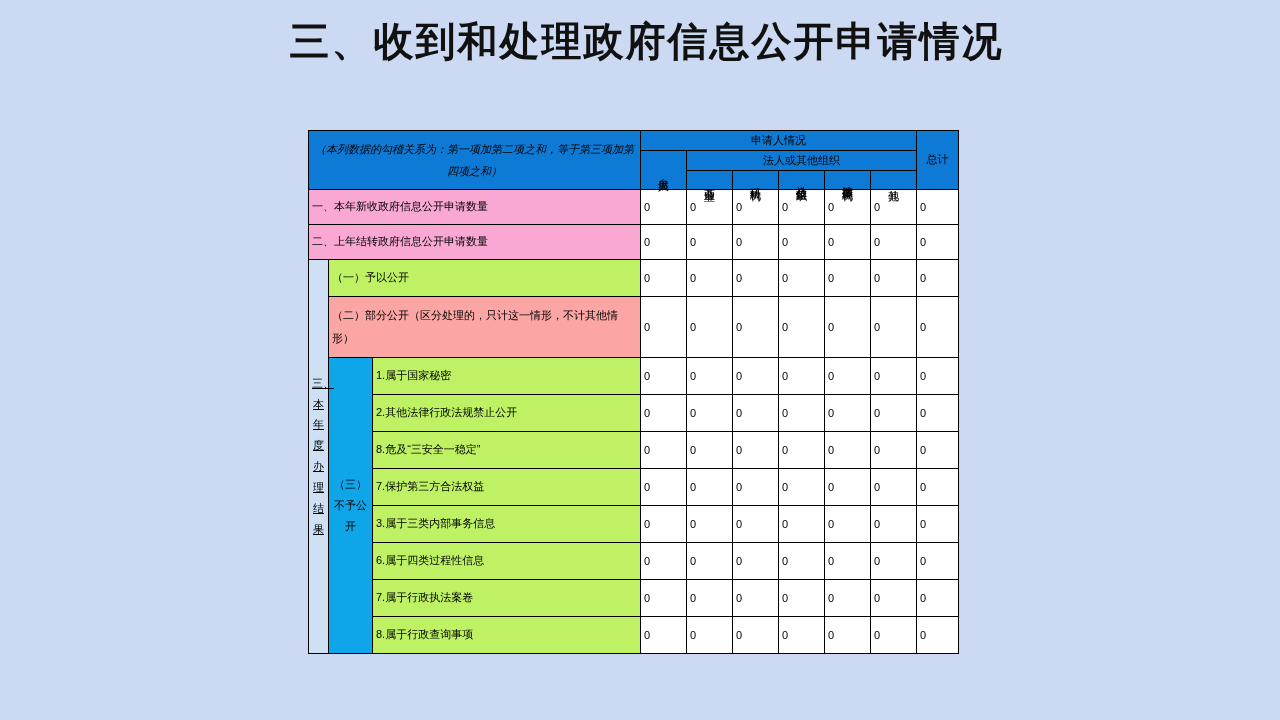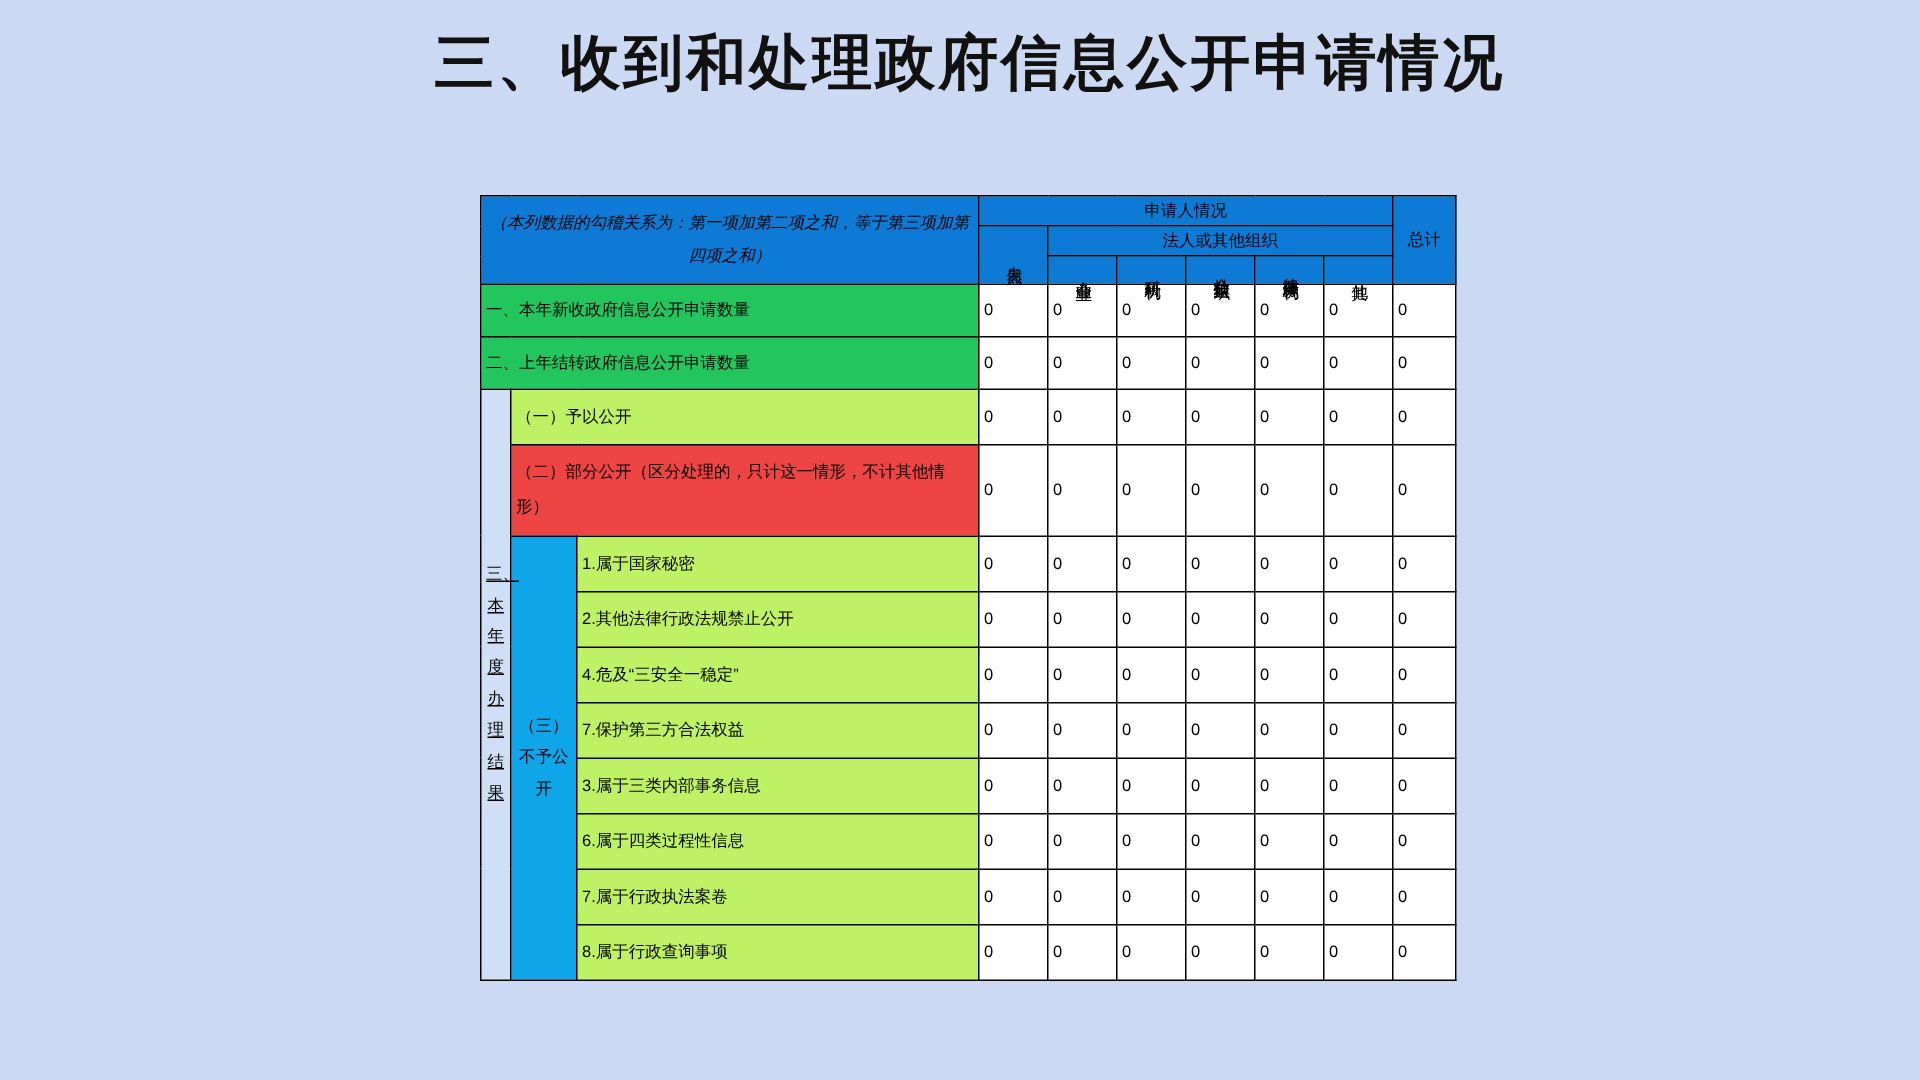--- a/index.html
+++ b/index.html
@@ -28,21 +28,20 @@
     position: absolute;
     left: 308px;
     top: 130px;
     width: 650px;
   }
   table.report {
     border-collapse: collapse;
     table-layout: fixed;
     width: 650px;
     background: #ffffff;
-    margin-left: 12px;
   }
   table.report td, table.report th {
     border: 1px solid #000000;
     font-weight: normal;
     font-size: 11px;
     color: #000000;
     padding: 2px 3px;
     vertical-align: middle;
     font-family: "Liberation Sans", sans-serif;
   }
@@ -62,27 +61,27 @@
     font-family: "Liberation Serif", serif;
     font-style: italic;
   }
   .hdr-vert {
     background: #0d7ad6;
     text-align: center;
     font-size: 11px;
     line-height: 1.25;
   }
   .rowlabel {
-    background: #22c55e;
+    background: #f9a8d4;
     font-size: 11.5px;
     padding-left: 4px;
     height: 30px;
   }
   .rowlabel-tall {
-    background: #ef4444;
+    background: #fca5a5;
     font-size: 11.5px;
     padding-left: 4px;
     line-height: 2.1;
   }
   .rowlabel-sub {
     background: #bef264;
     font-size: 11.5px;
     padding-left: 6px;
     height: 32px;
   }
@@ -229,21 +228,21 @@
         <td class="num">0</td>
         <td class="num">0</td>
         <td class="num">0</td>
         <td class="num">0</td>
         <td class="num">0</td>
         <td class="num">0</td>
         <td class="num">0</td>
       </tr>
 
       <tr>
-        <td class="rowlabel-sub">4.危及“三安全一稳定”</td>
+        <td class="rowlabel-sub">8.危及“三安全一稳定”</td>
         <td class="num">0</td>
         <td class="num">0</td>
         <td class="num">0</td>
         <td class="num">0</td>
         <td class="num">0</td>
         <td class="num">0</td>
         <td class="num">0</td>
       </tr>
 
       <tr>

